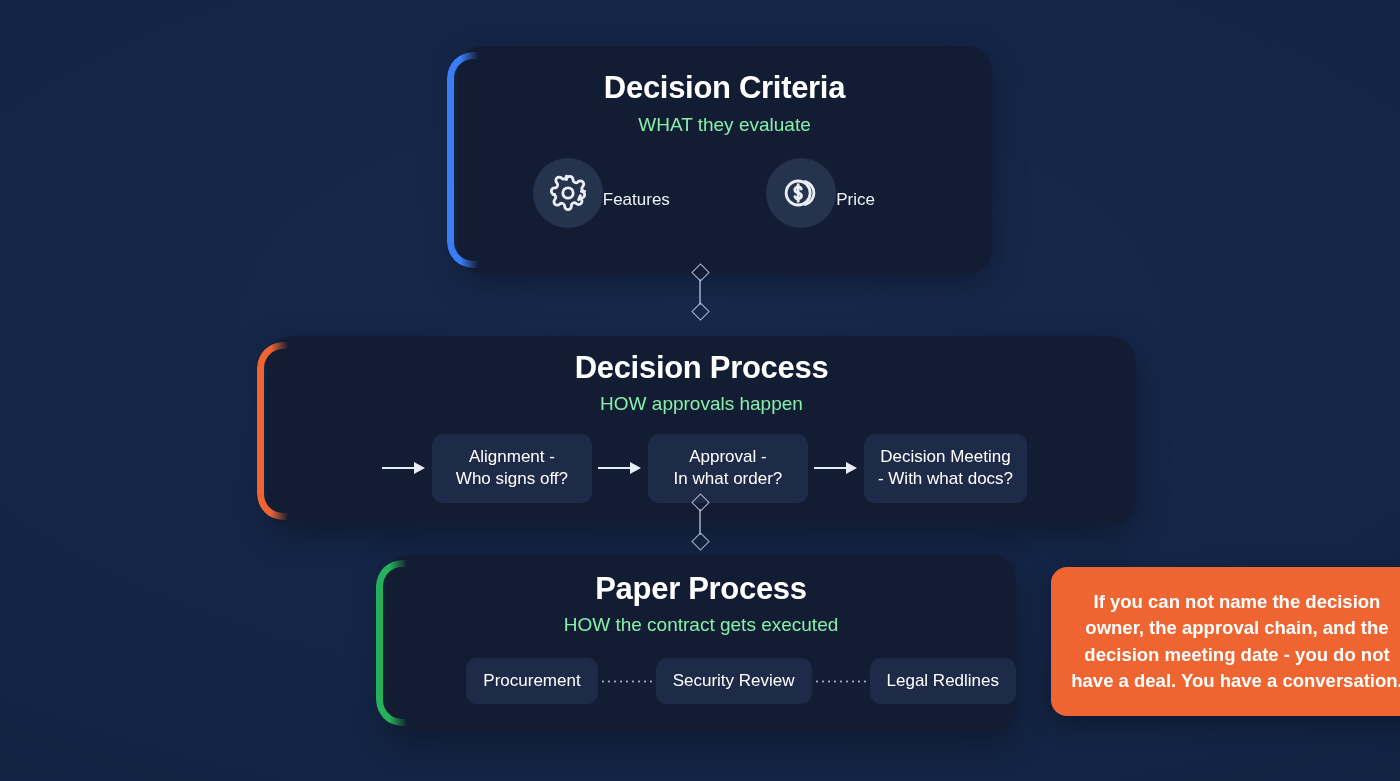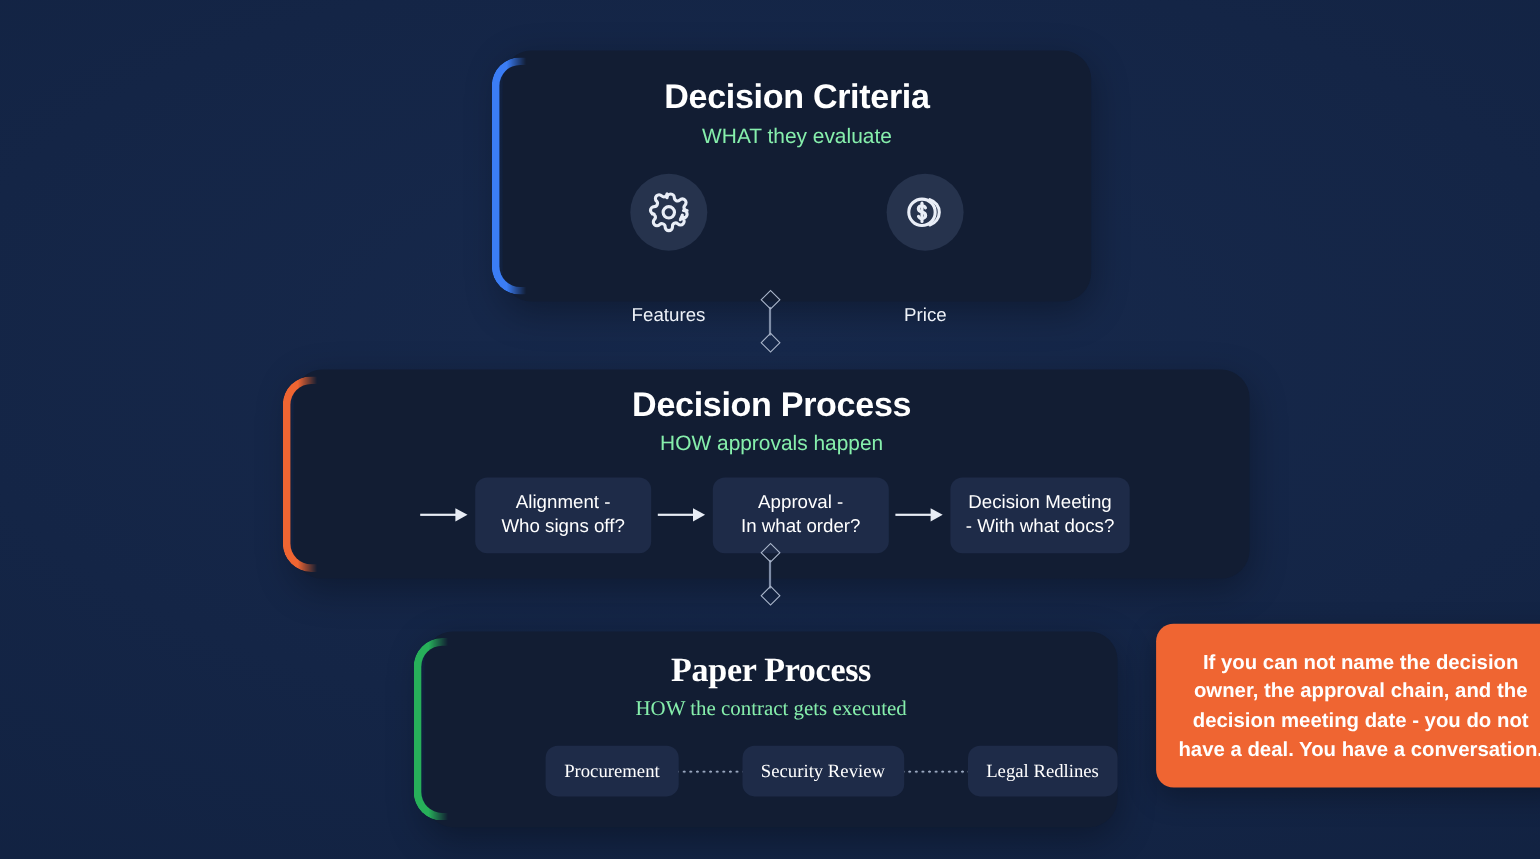--- a/index.html
+++ b/index.html
@@ -69,24 +69,23 @@
 
   .icon-row {
     display: flex;
     justify-content: space-around;
     align-items: flex-start;
     margin-top: 22px;
     padding: 0 34px;
   }
   .icon-item {
     display: flex;
-    flex-direction: column;
+    flex-direction: row;
     align-items: center;
     width: 150px;
-    gap: 36px;
   }
   .icon-circle {
     width: 70px;
     height: 70px;
     border-radius: 50%;
     background: #26334d;
     display: flex;
     align-items: center;
     justify-content: center;
   }
@@ -150,24 +149,23 @@
     width: 0; height: 0;
     border-left: 11px solid #e8edf5;
     border-top: 6px solid transparent;
     border-bottom: 6px solid transparent;
     transform: translateY(-50%);
   }
 
   
   #card-paper {
     left: 386px;
-    top: 574px;
+    top: 554px;
     width: 630px;
     height: 178px;
-    font-family: Liberation Serif, serif;
   }
   #card-paper .card-title { font-size: 31px; margin-top: 17px; }
   #card-paper .card-sub   { font-size: 19px; margin-top: 7px; }
 
   .paper-row {
     display: flex;
     align-items: center;
     justify-content: flex-end;
     margin-top: 22px;
   }

